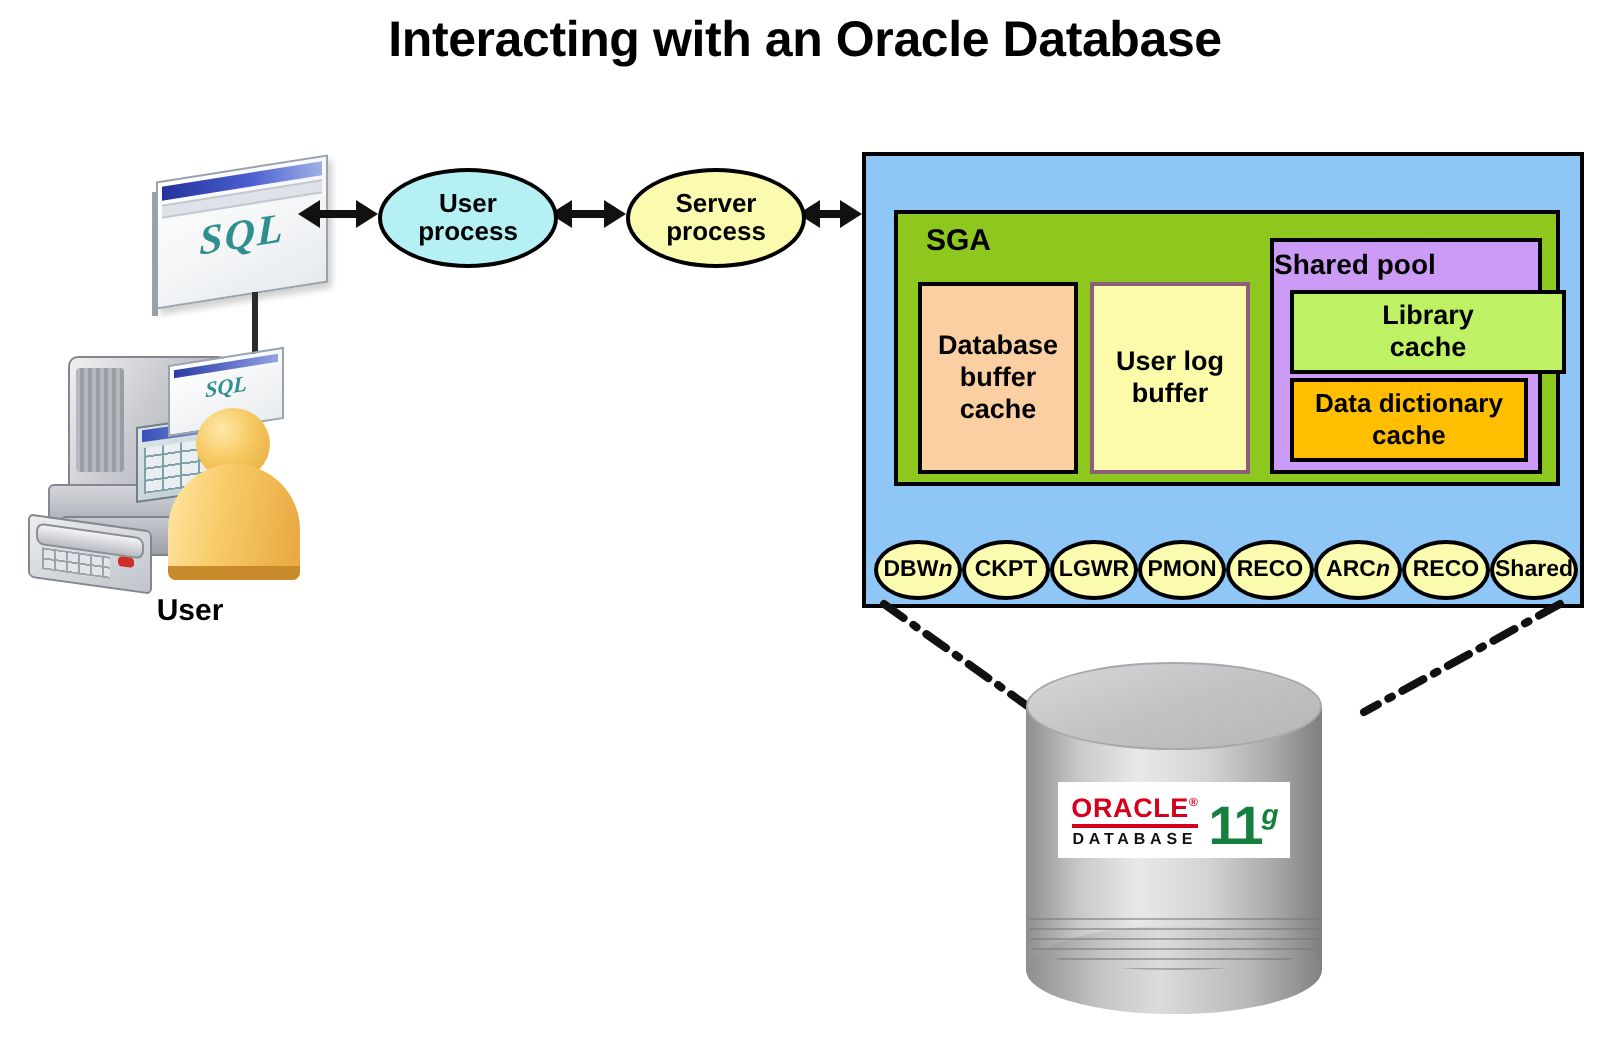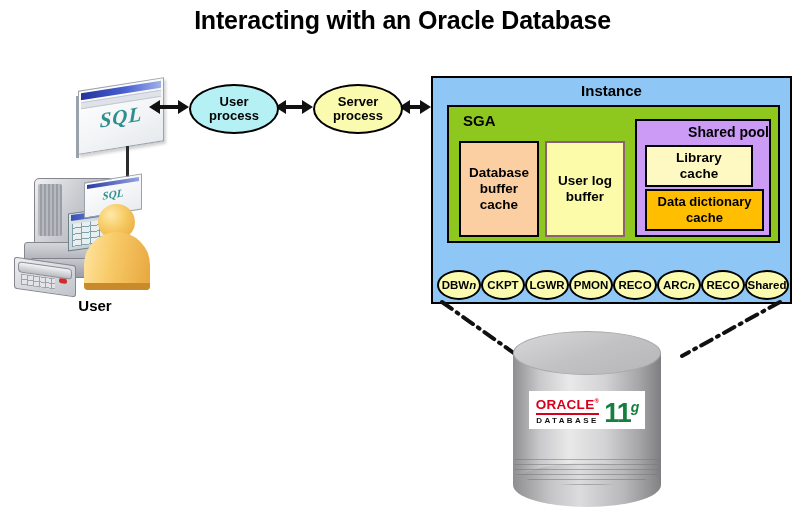--- a/index.html
+++ b/index.html
@@ -365,29 +365,28 @@
     position: absolute;
     left: 186px; top: 12px;
     width: 136px; height: 118px;
     background: #cb9bf5;
     border: 2.5px solid #000;
     box-sizing: border-box;
   }
   #shared-pool-label {
     position: absolute;
     left: 0; right: 0; top: 3px;
-    text-align: right;
+    text-align: left;
     font-size: 14px;
     font-weight: bold;
-    padding-left: 36px;
   }
   #library-cache {
     left: 8px; top: 24px;
-    width: 108px; height: 42px;
-    background: #fef9c3;
+    width: 138px; height: 42px;
+    background: #bef264;
   }
   #data-dict-cache {
     left: 8px; top: 68px;
     width: 119px; height: 42px;
     background: #ffbf00;
     font-size: 13px;
   }
 
   
   #bg-procs {
@@ -563,21 +562,20 @@
 <div class="proc-oval" id="user-process">
   <span>User</span>
   <span>process</span>
 </div>
 <div class="proc-oval" id="server-process">
   <span>Server</span>
   <span>process</span>
 </div>
 
 <div id="instance-box">
-  <div id="instance-label">Instance</div>
 
   <div id="sga-box">
     <div id="sga-label">SGA</div>
 
     <div class="cache-box" id="db-buffer-cache">
       <div>
         <div>Database</div>
         <div>buffer</div>
         <div>cache</div>
       </div>

